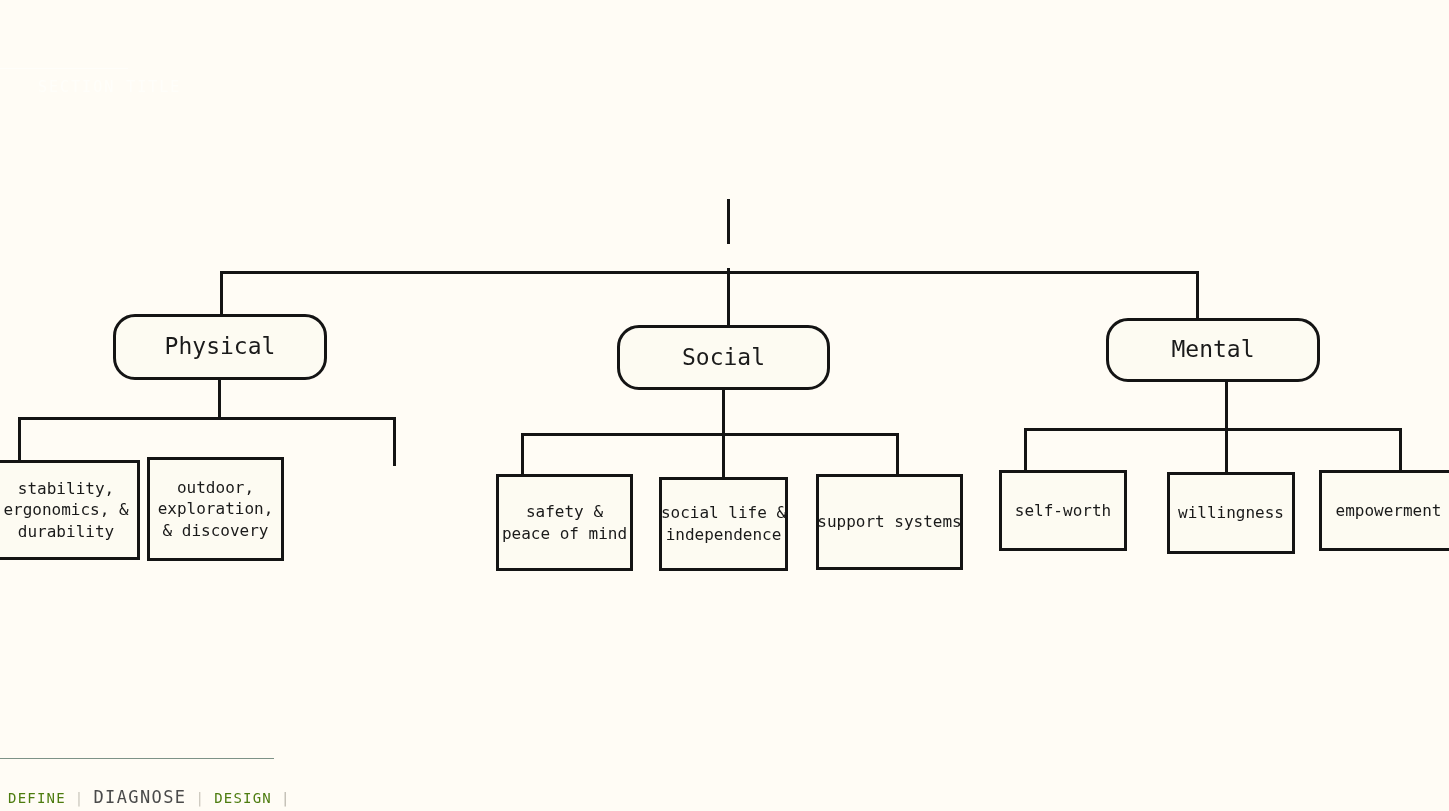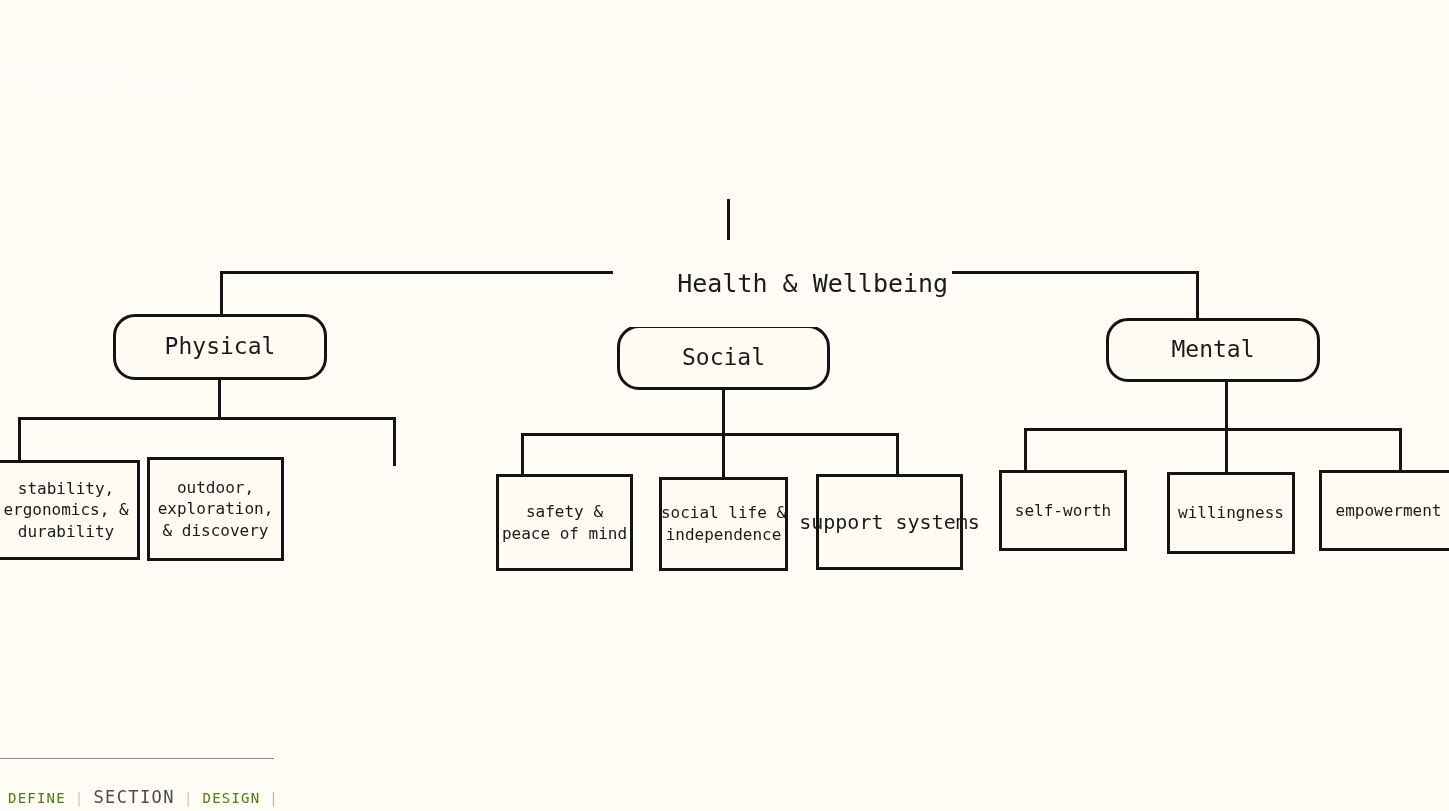--- a/index.html
+++ b/index.html
@@ -64,21 +64,21 @@
     z-index: 3;
   }
   .node .txt {
     white-space: pre;
     display: block;
   }
 
   .node.root      { font-size: 25px; }
   .node.category  { font-size: 23px; border-radius: 22px; }
   .node.leaf      { font-size: 16px; }
-  .node.leaf.wide { font-size: 20px; }
+  .node.leaf.wide { font-size: 16px; }
 
   
   .node.leaf .txt { overflow: visible; }
 
   
   .free-label {
     position: absolute;
     font-size: 25px;
     white-space: pre;
     z-index: 4;
@@ -146,23 +146,20 @@
 <div id="diagram-canvas">
 
   <div class="section-head">
     <div class="rule"></div>
     <div class="label">SECTION TITLE</div>
   </div>
 
 
   <div class="line-v" style="left:727px; top:199px; height:45px;"></div>
 
-  <div class="free-label" style="left:613px; top:240px;">
-    <span class="txt">Health &amp; Wellbeing</span>
-  </div>
 
   <div class="line-v" style="left:727px; top:268px; height:60px;"></div>
 
   <div class="line-h" style="left:220px; top:271px; width:979px;"></div>
   <div class="line-v" style="left:220px; top:271px; height:45px;"></div>
   <div class="line-v" style="left:1196px; top:271px; height:48px;"></div>
 
   <div class="node category" style="left:113px; top:314px; width:214px; height:66px;">
     <span class="txt">Physical</span>
   </div>
@@ -220,18 +217,18 @@
     <span class="txt">empowerment</span>
   </div>
 
 </div>
 
 <div class="footer">
   <div class="rule"></div>
   <div class="crumbs">
     <span class="crumb">DEFINE</span>
     <span class="sep">|</span>
-    <span class="crumb active">SECTION</span>
+    <span class="crumb active">DIAGNOSE</span>
     <span class="sep">|</span>
     <span class="crumb">DESIGN</span>
     <span class="sep strong">|</span>
   </div>
 </div>
 
 </body></html>

